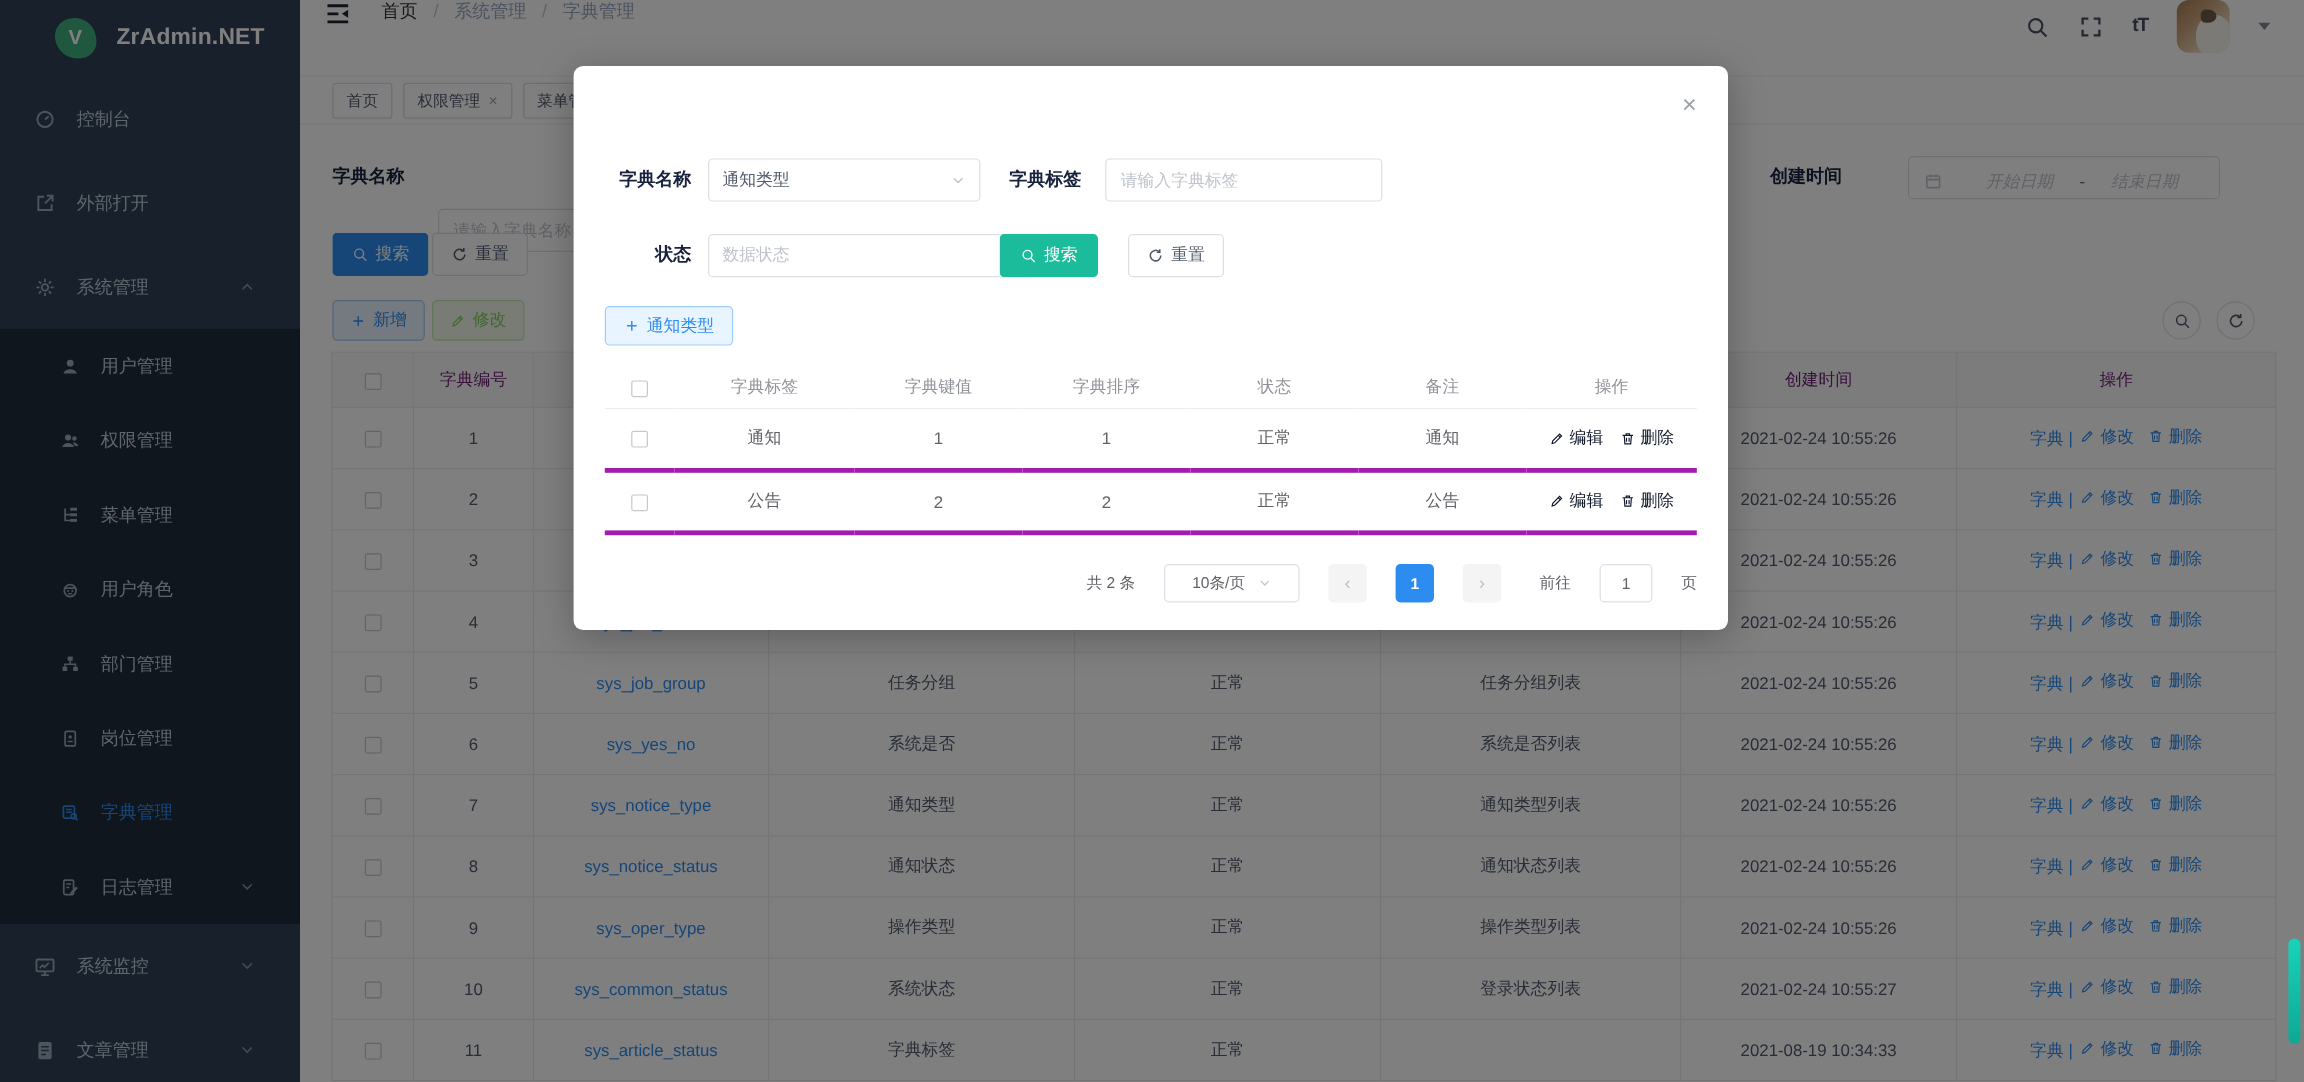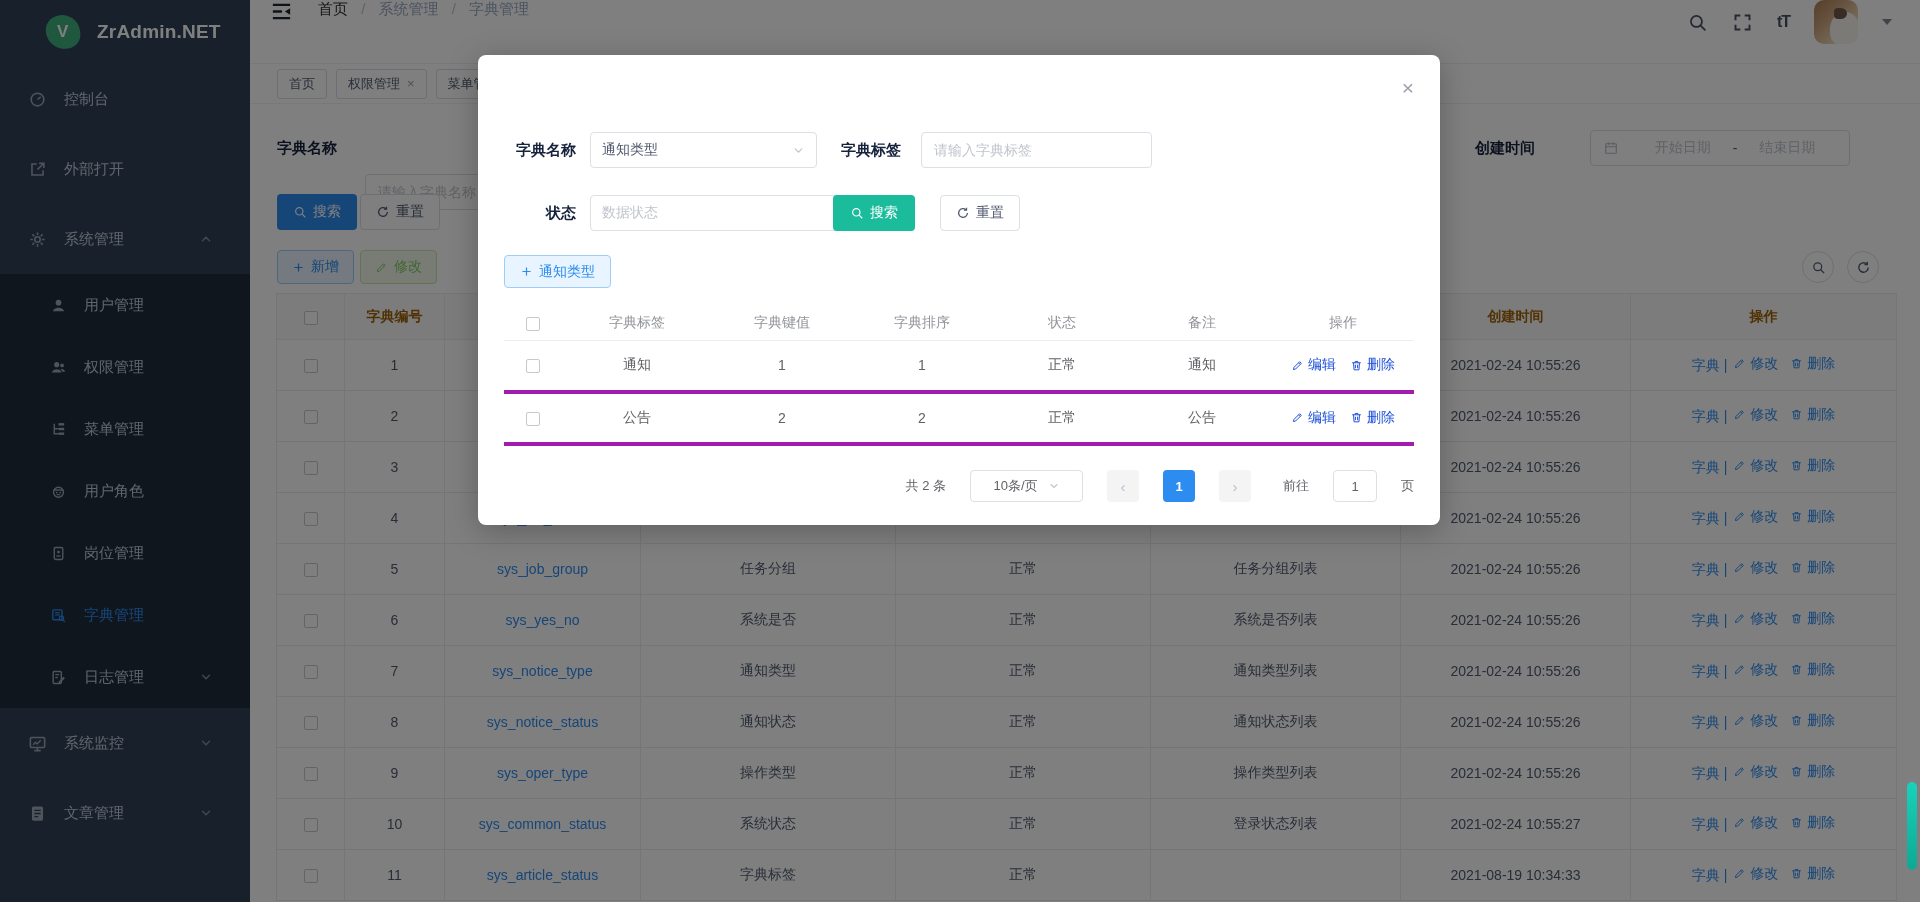--- a/index.html
+++ b/index.html
@@ -38,35 +38,35 @@
 .caret { width:0; height:0; border-left:5px solid transparent; border-right:5px solid transparent; border-top:6px solid #808695; cursor:pointer; }
 
 .tagsbar { position:absolute; top:64px; left:0; right:0; height:40px; background:#fff; border-bottom:1px solid #eef0f3; display:flex; align-items:center; padding-left:27px; gap:9px; }
 .tag { height:30px; display:inline-flex; align-items:center; padding:0 11px; border:1px solid #d8dce5; border-radius:3px; background:#fff; color:#515a6e; font-size:13px; cursor:pointer; }
 .tag .x { margin-left:7px; color:#9aa0ab; font-size:13px; line-height:1; }
 
 
 .f-label { position:absolute; font-size:15px; font-weight:700; color:#17233d; line-height:36px; }
 .t-input { position:absolute; height:36px; border:1px solid #dcdfe6; border-radius:4px; padding:0 12px; font-size:14px; color:#515a6e; font-family:inherit; background:#fff; }
 .t-input::placeholder { color:#c0c4cc; }
-.daterange { position:absolute; height:36px; border:1px solid #dcdfe6; border-radius:4px; display:flex; align-items:center; padding:0 12px; color:#c0c4cc; background:#fff; }
+.daterange { position:absolute; height:36px; border:1px solid #dcdfe6; border-radius:4px; display:flex; padding:12px 12px; color:#c0c4cc; background:#fff;font-style:italic; }
 .daterange .ic { color:#c0c4cc; margin-right:14px; }
 .daterange .ph { flex:1; text-align:center; }
 
 .btn { display:inline-flex; align-items:center; justify-content:center; gap:6px; border-radius:4px; font-size:14px; cursor:pointer; border:1px solid transparent; font-family:inherit; }
 .btn-primary { background:#2d8cf0; color:#fff; }
 .btn-plain { background:#fff; border-color:#dcdfe6; color:#515a6e; }
 .btn-add { background:#e8f4ff; border-color:#9fcdf7; color:#2d8cf0; }
 .btn-edit-dis { background:#f0f9eb; border-color:#c2e7b0; color:#85ce61; }
 .circle-btn { position:absolute; width:32px; height:32px; border:1px solid #dcdfe6; border-radius:50%; display:flex; align-items:center; justify-content:center; color:#515a6e; background:#fff; cursor:pointer; }
 
 
 .grid { position:absolute; left:26px; top:293px; border-collapse:collapse; table-layout:fixed; width:1620px; font-size:14px; color:#515a6e; background:#fff; }
 .grid th, .grid td { border:1px solid #e8eaec; text-align:center; overflow:hidden; white-space:nowrap; padding:0 4px; }
-.grid th { height:46px; background:#f8f8f9; font-weight:700; color:#a16207; }
+.grid th { height:46px; background:#f8f8f9; font-weight:400; color:#701a75; }
 .grid td { height:51px; }
 .cb { display:inline-block; width:14px; height:14px; border:1px solid #c5c8ce; border-radius:2px; background:#fff; cursor:pointer; vertical-align:middle; }
 .tlink { color:#2d8cf0; cursor:pointer; }
 .ops { color:#2d8cf0; }
 .ops .op { display:inline-flex; align-items:center; gap:4px; cursor:pointer; }
 .ops .dv { margin:0 6px 0 4px; }
 .ops .gap { display:inline-block; width:12px; }
 
 
 .mask { position:absolute; inset:0; background:rgba(0,0,0,.5); z-index:40; }
@@ -77,21 +77,21 @@
 .m-label { position:absolute; font-size:15px; font-weight:700; color:#17233d; line-height:36px; text-align:right; }
 .m-select { position:absolute; height:36px; border:1px solid #dcdfe6; border-radius:4px; display:flex; align-items:center; padding:0 11px; background:#fff; cursor:pointer; }
 .m-select .val { color:#515a6e; }
 .m-select .ph { color:#c0c4cc; }
 .m-select .chev { margin-left:auto; color:#c0c4cc; }
 .btn-teal { background:#1abc9c; color:#fff; }
 .madd { position:absolute; left:26px; top:200px; height:33px; padding:0 15px; }
 .mgrid { position:absolute; left:26px; top:251px; width:910px; border-collapse:collapse; table-layout:fixed; font-size:14px; color:#606266; }
 .mgrid th { height:34px; font-weight:400; color:#909399; border-bottom:1px solid #ebeef5; text-align:center; white-space:nowrap; }
 .mgrid td { height:52px; border-bottom:4px solid #a21caf; text-align:center; white-space:nowrap; }
-.mops { color:#1d4ed8; }
+.mops { color:#0f172a; }
 .mops .op { display:inline-flex; align-items:center; gap:4px; cursor:pointer; }
 .mops .gap { display:inline-block; width:14px; }
 .mpage { position:absolute; left:26px; right:26px; top:415px; height:32px; display:flex; align-items:center; justify-content:flex-end; gap:24px; font-size:13px; color:#606266; }
 .psel { width:113px; height:32px; border:1px solid #dcdfe6; border-radius:4px; display:flex; align-items:center; justify-content:center; gap:10px; color:#606266; cursor:pointer; }
 .psel .chev { color:#c0c4cc; }
 .pbtn { width:32px; height:32px; border-radius:4px; background:#f4f4f5; color:#b4bccc; display:flex; align-items:center; justify-content:center; font-size:15px; cursor:pointer; }
 .pcur { width:32px; height:32px; border-radius:4px; background:#2d8cf0; color:#fff; font-weight:700; display:flex; align-items:center; justify-content:center; cursor:pointer; }
 .goto-input { width:44px; height:32px; border:1px solid #dcdfe6; border-radius:4px; text-align:center; font-size:13px; color:#606266; font-family:inherit; }
 
 
@@ -253,20 +253,26 @@
           <svg class="ic" width="17" height="17">
             <use href="#i-tree"></use>
           </svg>
           <span>菜单管理</span>
         </div>
       <div class="m-item">
           <svg class="ic" width="17" height="17">
             <use href="#i-robot"></use>
           </svg>
           <span>用户角色</span>
+        </div>
+      <div class="m-item">
+          <svg class="ic" width="17" height="17">
+            <use href="#i-org"></use>
+          </svg>
+          <span>部门管理</span>
         </div>
       <div class="m-item">
           <svg class="ic" width="17" height="17">
             <use href="#i-badge"></use>
           </svg>
           <span>岗位管理</span>
         </div>
       <div class="m-item active">
           <svg class="ic" width="17" height="17">
             <use href="#i-dict"></use>

